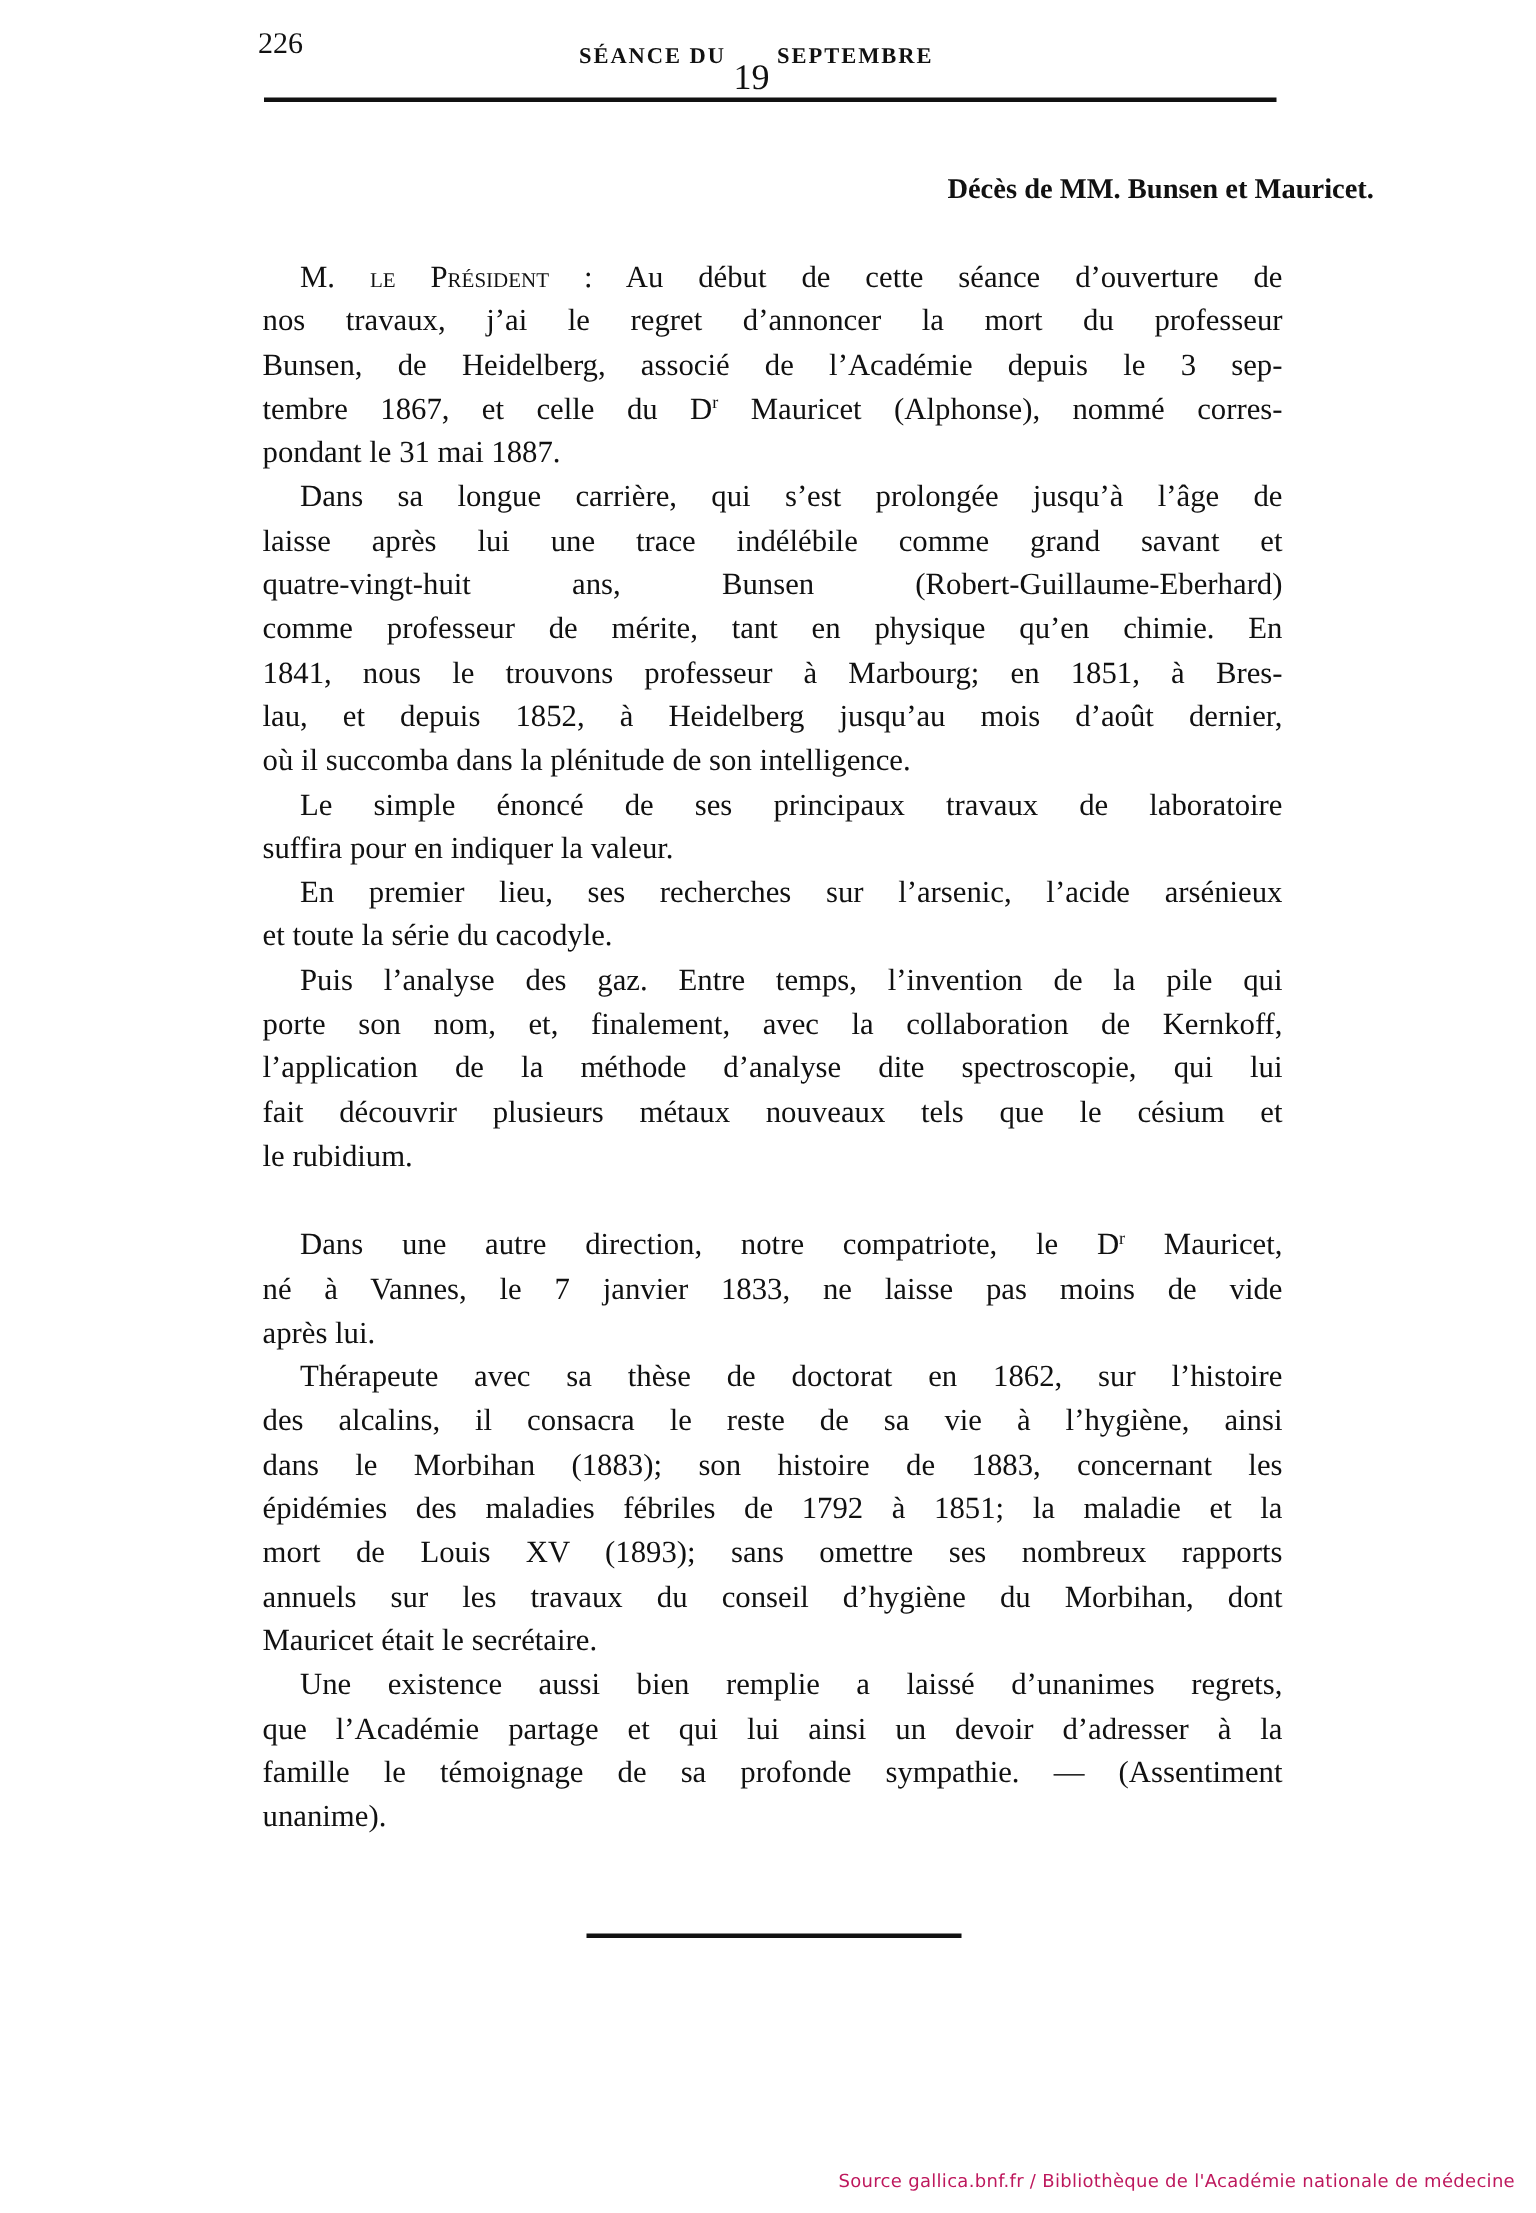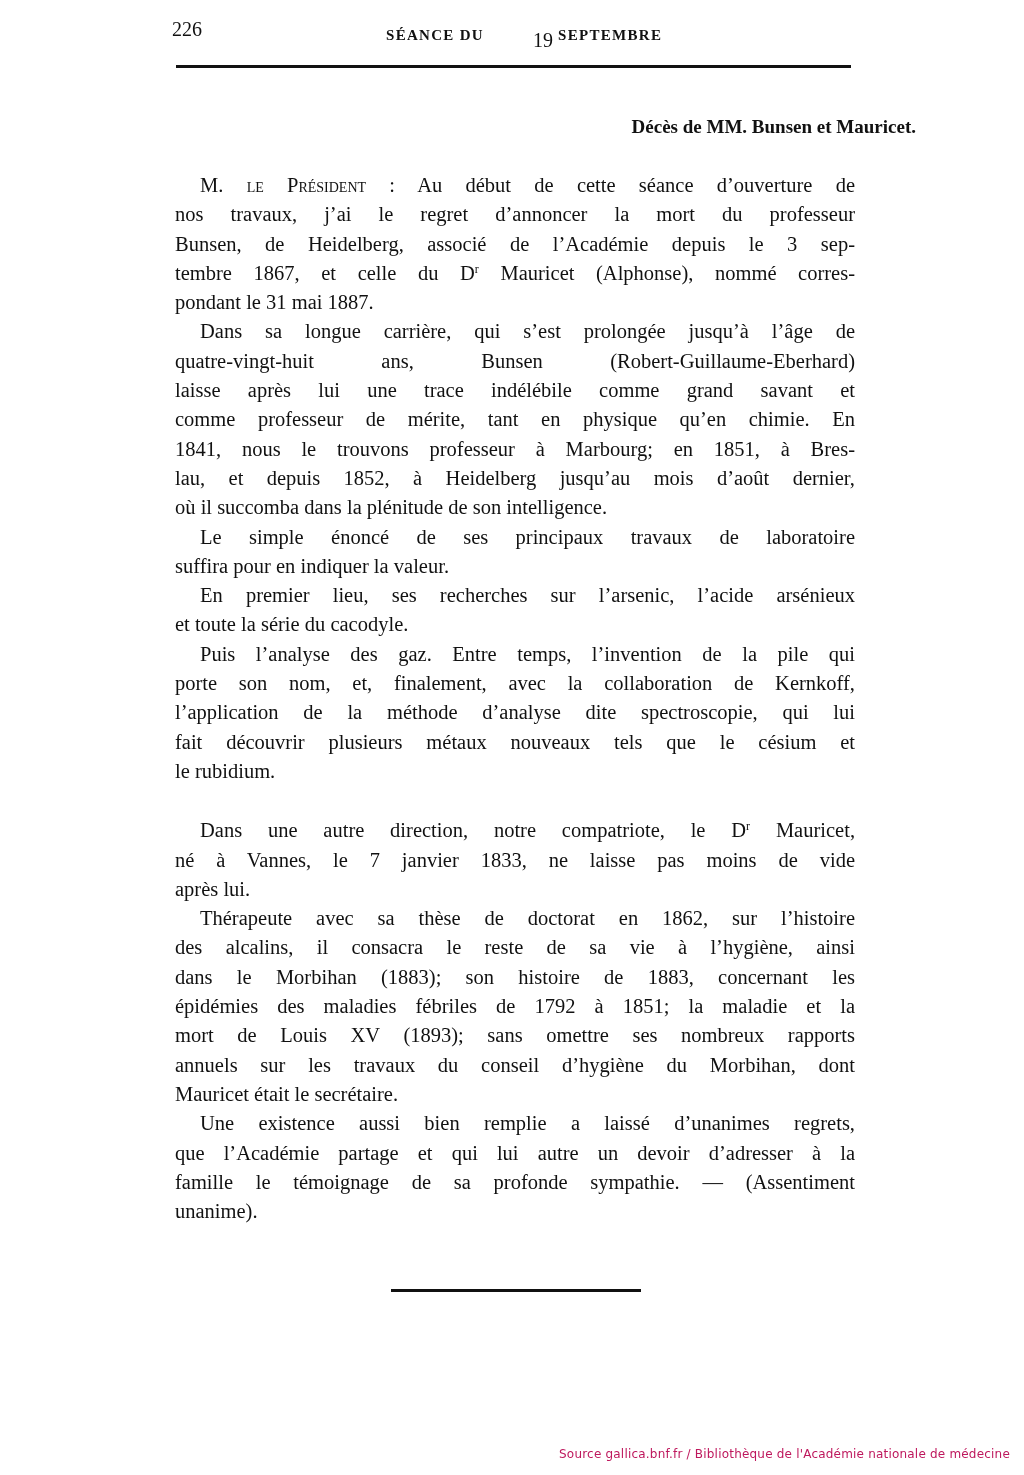--- a/index.html
+++ b/index.html
@@ -1,19 +1,19 @@
 <!DOCTYPE html>
 <html><head>
 <meta charset="utf-8">
 <style>
   html, body { margin: 0; padding: 0; background: #ffffff; }
   body { width: 1024px; height: 1475px; position: relative; overflow: hidden; color: #111; font-family: "Liberation Serif", "DejaVu Serif", serif; }
   .page-number { position: absolute; left: 172px; top: 18px; font-size: 20px; font-weight: normal; letter-spacing: 0px; }
   .running-head { position: absolute; left: 386px; top: 22px; font-size: 15px; font-weight: bold; letter-spacing: 1.3px; }
-  .running-head .num { font-size: 20px; font-weight: normal; letter-spacing: 0; position: relative; top: 7px; margin-left: 44px; }
+  .running-head .num { font-size: 24px; font-weight: normal; letter-spacing: 0; position: relative; top: 17px; }
   .top-rule { position: absolute; left: 176px; top: 65px; width: 675px; height: 3px; background: #111; }
   .title { position: absolute; left: 0; width: 916px; top: 116px; text-align: right; font-size: 19px; font-weight: bold; }
   .body-text { position: absolute; left: 175px; top: 171px; width: 680px; font-size: 20.5px; line-height: 29.3px; }
   .line { display: block; white-space: nowrap; text-align: justify; text-align-last: justify; height: 29.3px; }
   .line.last { text-align-last: left; }
   .line.indent { padding-left: 25px; }
   .gap { height: 30px; }
   .sc { font-variant: small-caps; }
   .it { }
   sup { font-size: 12px; vertical-align: 7px; line-height: 0; }
@@ -31,22 +31,22 @@
 
 <div class="body-text">
 
   <span class="line indent"><span>M. </span><span class="sc">le Président</span><span> : Au début de cette séance d’ouverture de</span></span>
   <span class="line">nos travaux, j’ai le regret d’annoncer la mort du professeur</span>
   <span class="line">Bunsen, de Heidelberg, associé de l’Académie depuis le 3 sep-</span>
   <span class="line"><span>tembre 1867, et celle du D</span><sup>r</sup><span> Mauricet (Alphonse), nommé corres-</span></span>
   <span class="line last">pondant le 31 mai 1887.</span>
 
   <span class="line indent">Dans sa longue carrière, qui s’est prolongée jusqu’à l’âge de</span>
+  <span class="line">laisse après lui une trace indélébile comme grand savant et</span>
   <span class="line">quatre-vingt-huit  ans, Bunsen (Robert-Guillaume-Eberhard)</span>
-  <span class="line">laisse après lui une trace indélébile comme grand savant et</span>
   <span class="line">comme professeur de mérite, tant en physique qu’en chimie. En</span>
   <span class="line">1841, nous le trouvons professeur à Marbourg; en 1851, à Bres-</span>
   <span class="line">lau, et depuis 1852, à Heidelberg jusqu’au mois d’août dernier,</span>
   <span class="line last">où il succomba dans la plénitude de son intelligence.</span>
 
   <span class="line indent">Le simple énoncé de ses principaux travaux de laboratoire</span>
   <span class="line last">suffira pour en indiquer la valeur.</span>
 
   <span class="line indent">En premier lieu, ses recherches sur l’arsenic, l’acide arsénieux</span>
   <span class="line last">et toute la série du cacodyle.</span>
@@ -65,20 +65,20 @@
 
   <span class="line indent">Thérapeute avec sa thèse de doctorat en 1862, sur l’histoire</span>
   <span class="line">des alcalins, il consacra le reste de sa vie à l’hygiène, ainsi</span>
   <span class="line">dans le Morbihan (1883); son histoire de 1883, concernant les</span>
   <span class="line">épidémies des maladies fébriles de 1792 à 1851; la maladie et la</span>
   <span class="line">mort de Louis XV (1893); sans omettre ses nombreux rapports</span>
   <span class="line">annuels sur les travaux du conseil d’hygiène du Morbihan, dont</span>
   <span class="line last">Mauricet était le secrétaire.</span>
 
   <span class="line indent">Une existence aussi bien remplie a laissé d’unanimes regrets,</span>
-  <span class="line">que l’Académie partage et qui lui autre un devoir d’adresser à la</span>
+  <span class="line">que l’Académie partage et qui lui ainsi un devoir d’adresser à la</span>
   <span class="line"><span>famille le témoignage de sa profonde sympathie. — (</span><span class="it">Assentiment</span></span>
   <span class="line last"><span class="it">unanime</span><span>).</span></span>
 </div>
 
 <div class="bottom-rule"></div>
 
 <div class="source-footer">Source gallica.bnf.fr  /  Bibliothèque de l'Académie nationale de médecine</div>
 
 </body></html>

